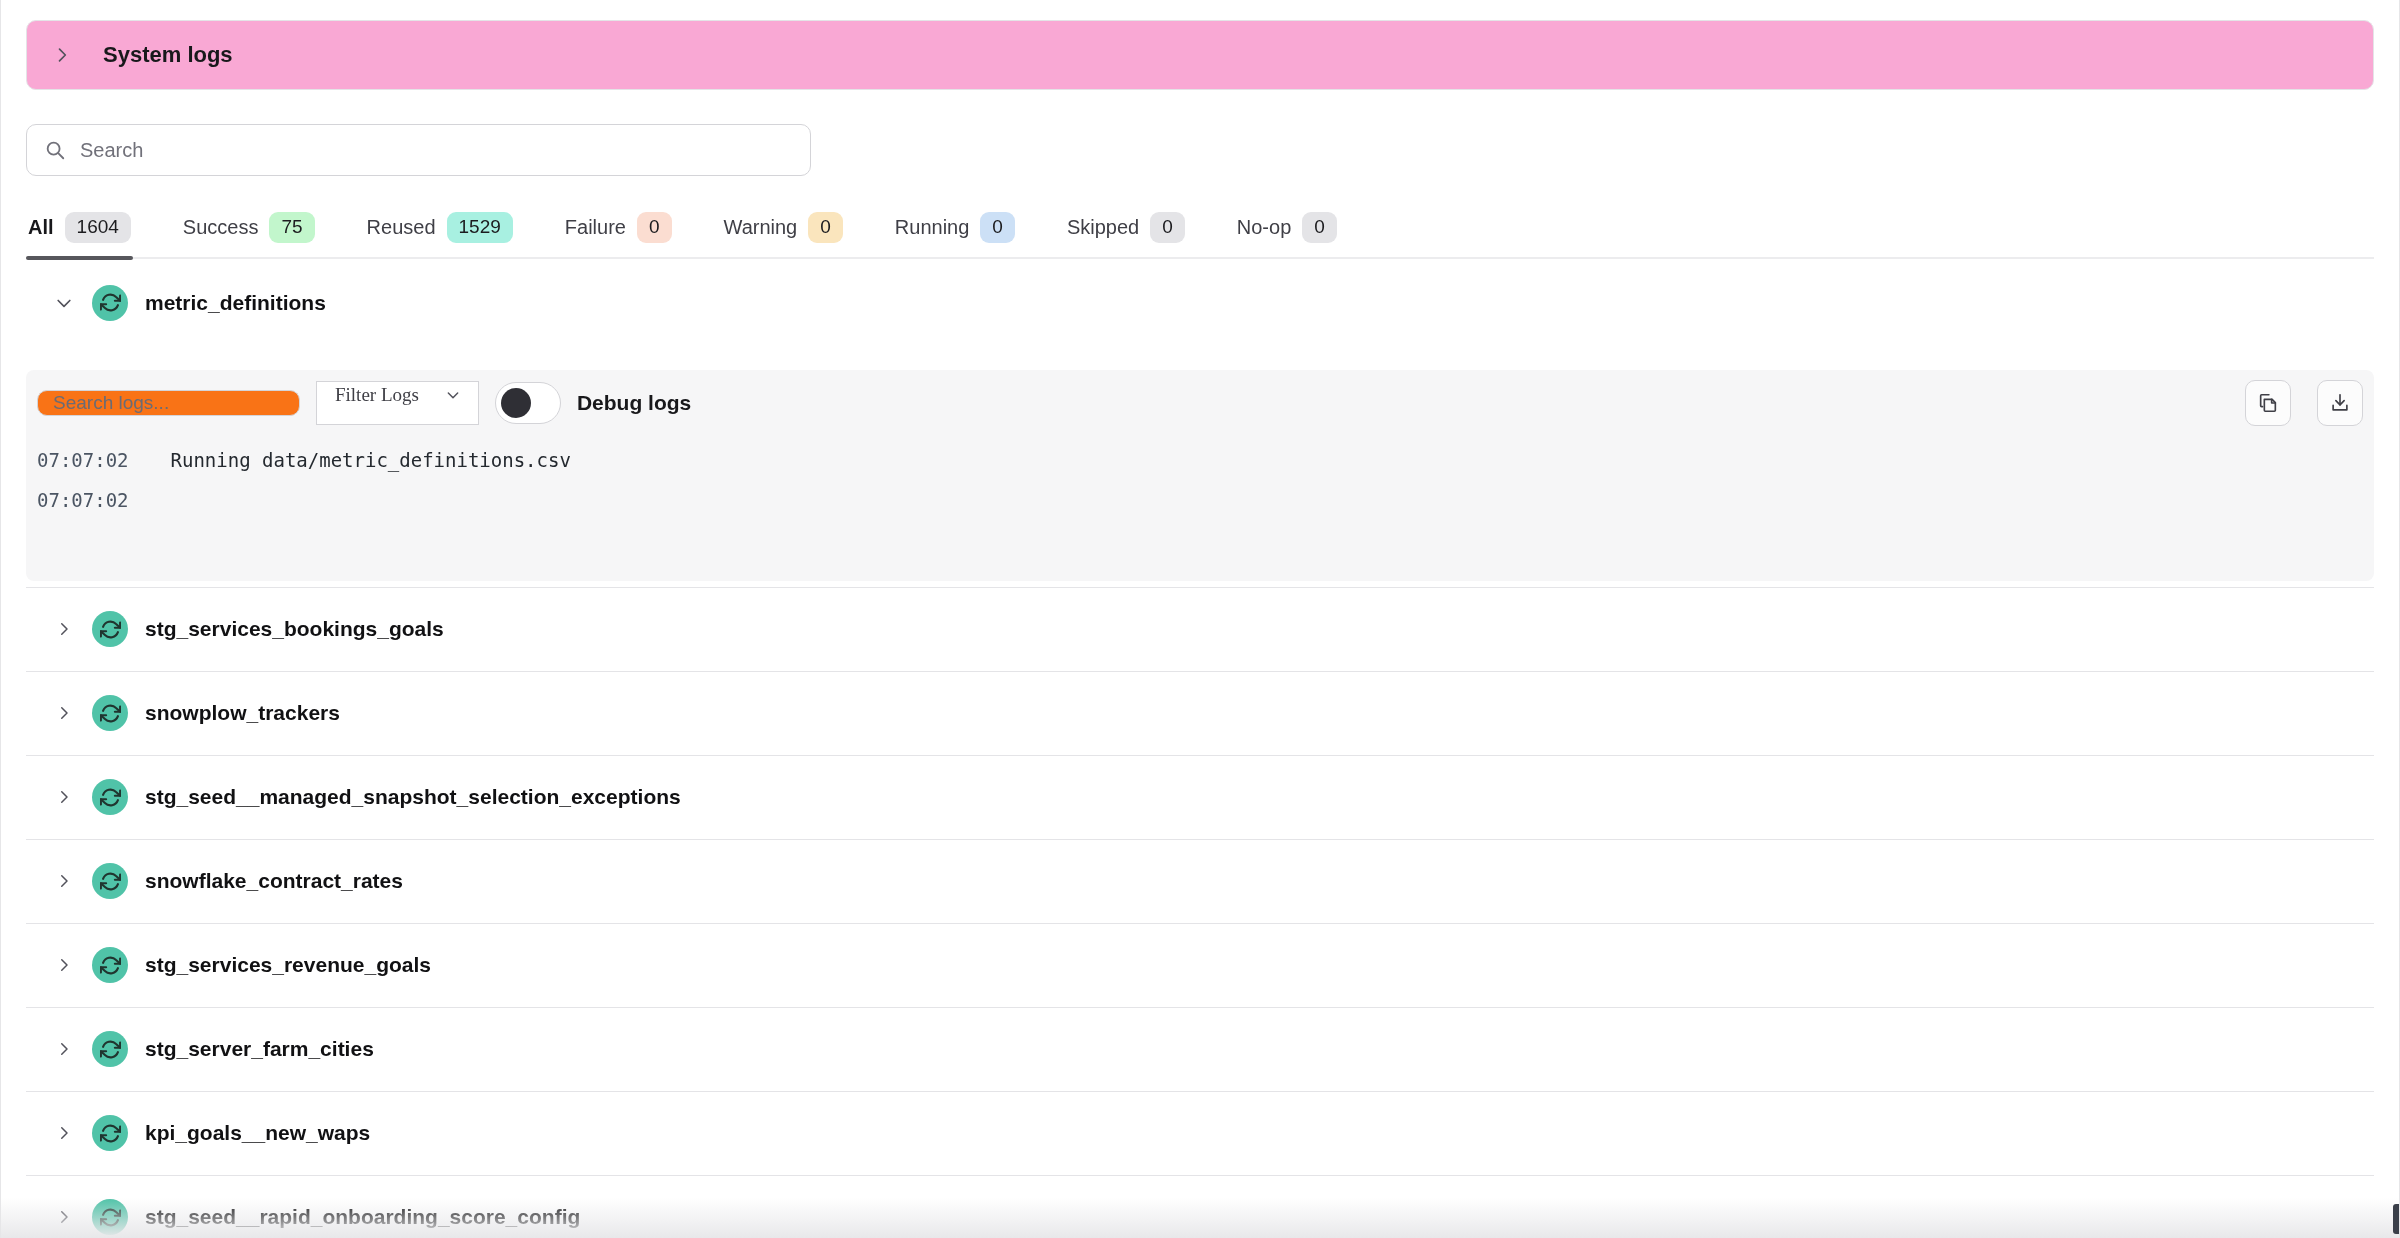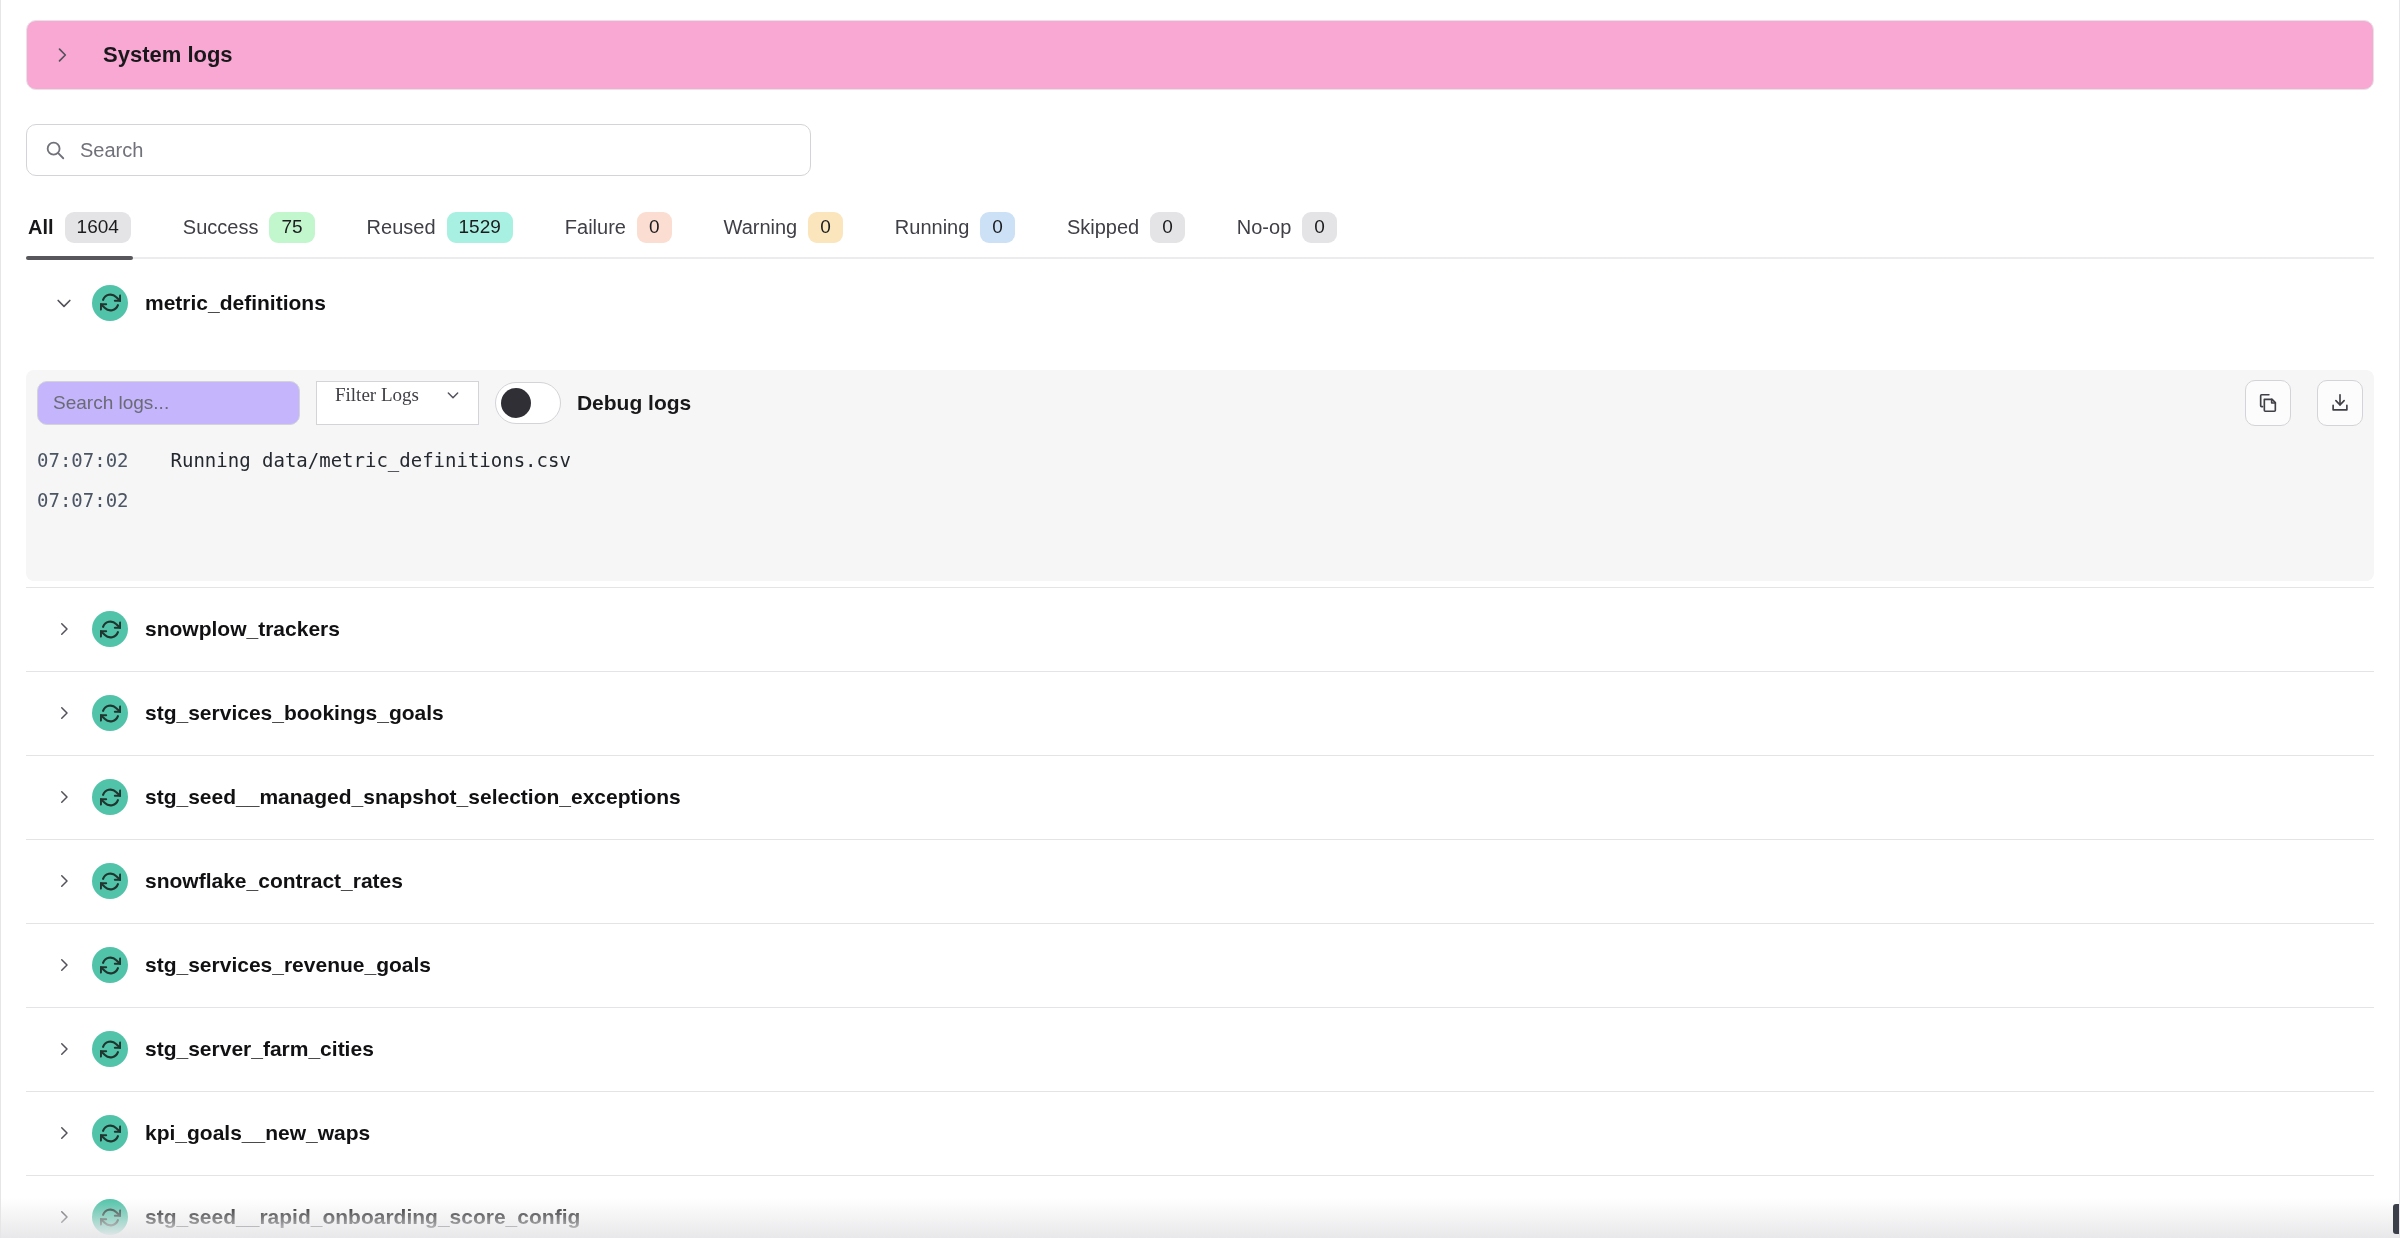--- a/index.html
+++ b/index.html
@@ -74,22 +74,22 @@
   .chev { display:flex; align-items:center; justify-content:center; width:22px; flex:0 0 auto; }
 
   
   .logs-panel {
     margin-top:35px; height:211px;
     background:#f6f6f7; border-radius:8px;
     padding:10px 11px;
   }
   .logs-toolbar { display:flex; align-items:center; gap:16px; }
   .logs-search {
-    width:263px; height:44px; border:1px solid #d4d4d8; border-radius:10px;
-    background:#c4b5fd; display:flex; align-items:center; padding:0 15px;
+    width:263px; height:26px; border:1px solid #d4d4d8; border-radius:10px;
+    background:#f97316; display:flex; align-items:center; padding:0 15px;
   }
   .logs-search input {
     border:none; outline:none; width:100%; font-size:19px;
     font-family:"Liberation Sans", sans-serif; color:#18181b; background:transparent;
   }
   .logs-search input::placeholder { color:#6b6b74; }
   .filter-btn {
     height:44px; border:1px solid #d4d4d8; border-radius:0; background:#fff;
     display:flex; align-items:center; gap:26px; padding:0 17px 16px 18px;
     font-size:19px; color:#3f3f46; cursor:pointer;
@@ -263,36 +263,36 @@
             <polyline points="9 5 16 12 9 19"></polyline>
           </svg>
         </span>
       <span class="status-icon">
           <svg width="21" height="21" viewBox="0 0 24 24" fill="none" stroke="#20352f" stroke-width="2.4" stroke-linecap="round" stroke-linejoin="round">
             <polyline points="23 4 23 10 17 10"></polyline>
             <polyline points="1 20 1 14 7 14"></polyline>
             <path d="M3.51 9a9 9 0 0 1 14.85-3.36L23 10M1 14l4.64 4.36A9 9 0 0 0 20.49 15"></path>
           </svg>
         </span>
+      <span class="row-label">stg_services_bookings_goals</span>
+    </div>
+    <div class="list-row">
+      <span class="chev">
+          <svg width="18" height="18" viewBox="0 0 24 24" fill="none" stroke="#52525b" stroke-width="2" stroke-linecap="round" stroke-linejoin="round">
+            <polyline points="9 5 16 12 9 19"></polyline>
+          </svg>
+        </span>
+      <span class="status-icon">
+          <svg width="21" height="21" viewBox="0 0 24 24" fill="none" stroke="#20352f" stroke-width="2.4" stroke-linecap="round" stroke-linejoin="round">
+            <polyline points="23 4 23 10 17 10"></polyline>
+            <polyline points="1 20 1 14 7 14"></polyline>
+            <path d="M3.51 9a9 9 0 0 1 14.85-3.36L23 10M1 14l4.64 4.36A9 9 0 0 0 20.49 15"></path>
+          </svg>
+        </span>
       <span class="row-label">snowplow_trackers</span>
-    </div>
-    <div class="list-row">
-      <span class="chev">
-          <svg width="18" height="18" viewBox="0 0 24 24" fill="none" stroke="#52525b" stroke-width="2" stroke-linecap="round" stroke-linejoin="round">
-            <polyline points="9 5 16 12 9 19"></polyline>
-          </svg>
-        </span>
-      <span class="status-icon">
-          <svg width="21" height="21" viewBox="0 0 24 24" fill="none" stroke="#20352f" stroke-width="2.4" stroke-linecap="round" stroke-linejoin="round">
-            <polyline points="23 4 23 10 17 10"></polyline>
-            <polyline points="1 20 1 14 7 14"></polyline>
-            <path d="M3.51 9a9 9 0 0 1 14.85-3.36L23 10M1 14l4.64 4.36A9 9 0 0 0 20.49 15"></path>
-          </svg>
-        </span>
-      <span class="row-label">stg_services_bookings_goals</span>
     </div>
     <div class="list-row">
       <span class="chev">
           <svg width="18" height="18" viewBox="0 0 24 24" fill="none" stroke="#52525b" stroke-width="2" stroke-linecap="round" stroke-linejoin="round">
             <polyline points="9 5 16 12 9 19"></polyline>
           </svg>
         </span>
       <span class="status-icon">
           <svg width="21" height="21" viewBox="0 0 24 24" fill="none" stroke="#20352f" stroke-width="2.4" stroke-linecap="round" stroke-linejoin="round">
             <polyline points="23 4 23 10 17 10"></polyline>

